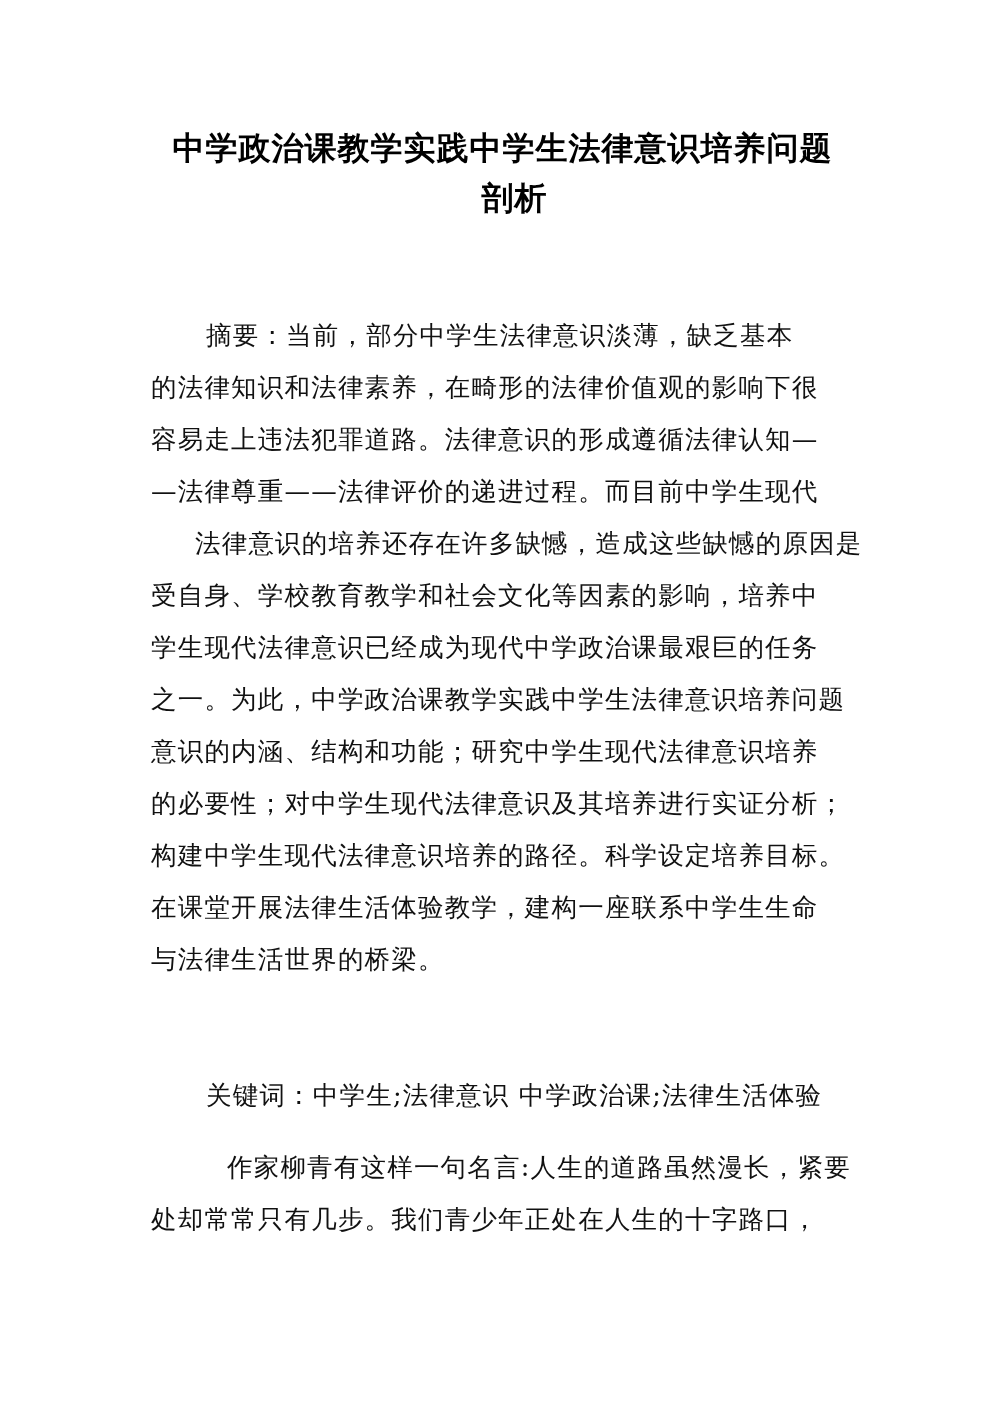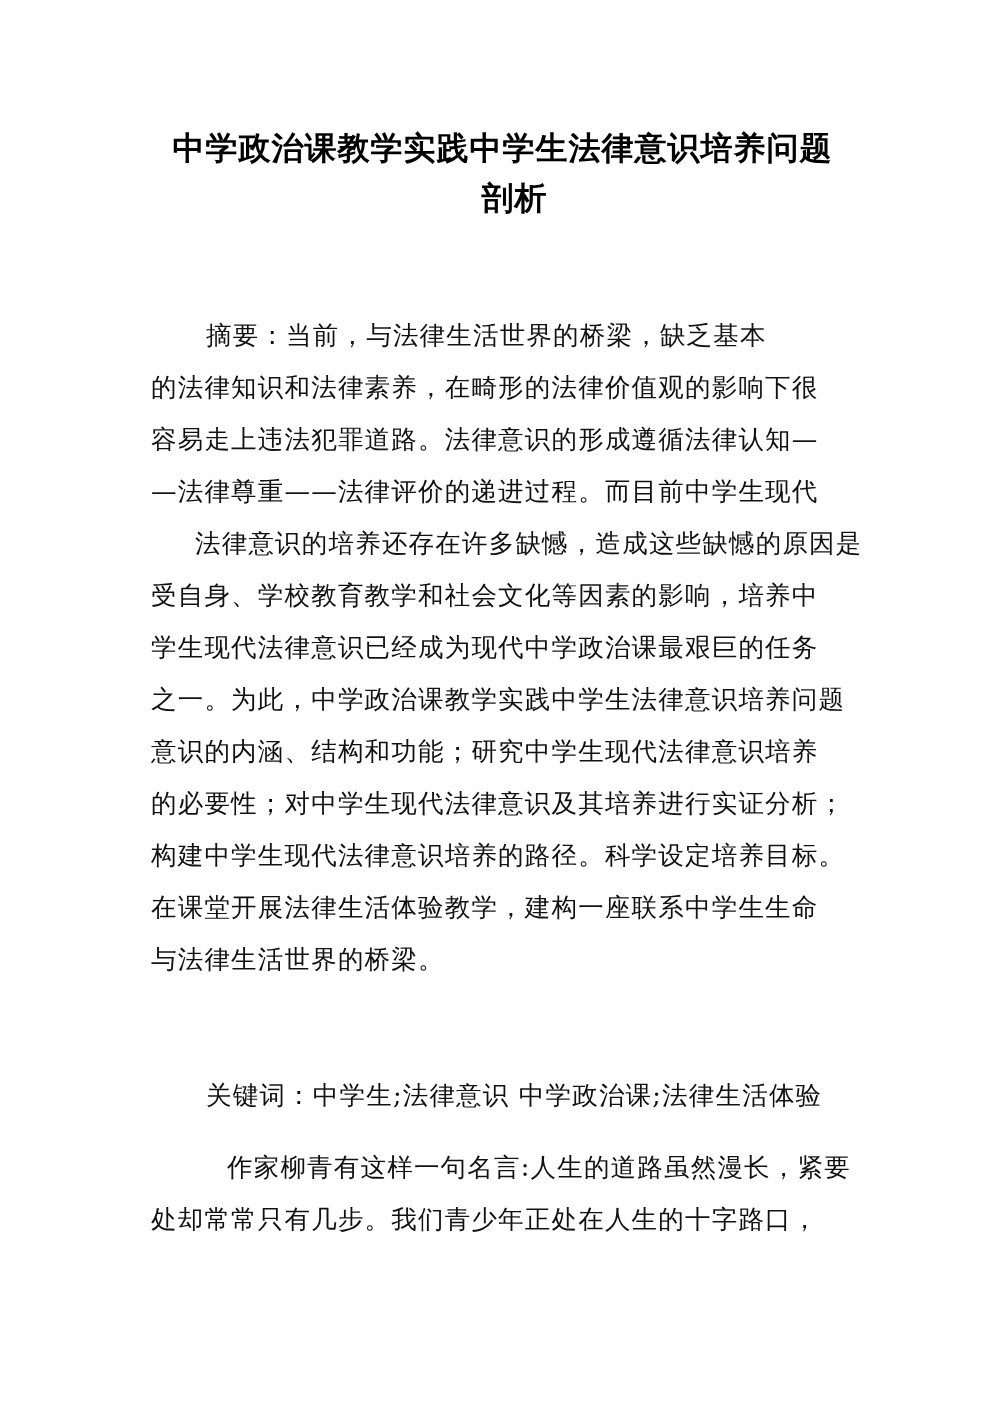--- a/index.html
+++ b/index.html
@@ -47,21 +47,21 @@
   </style>
 </head>
 <body>
 
 <div class="page">
 
   <div class="title-line" style="top:128px;">中学政治课教学实践中学生法律意识培养问题</div>
   <div class="title-line" style="top:178px;margin-left:12px;">剖析</div>
 
   <div>
-    <div class="body-line indent" style="top:318px;">摘要：当前，与法律生活世界的桥梁，缺乏基本</div>
+    <div class="body-line indent" style="top:318px;">摘要：当前，部分中学生法律意识淡薄，缺乏基本</div>
     <div class="body-line" style="top:370px;">的法律知识和法律素养，在畸形的法律价值观的影响下很</div>
     <div class="body-line" style="top:422px;">容易走上违法犯罪道路。法律意识的形成遵循法律认知—</div>
     <div class="body-line" style="top:474px;">—法律尊重——法律评价的递进过程。而目前中学生现代</div>
     <div class="body-line" style="top:526px;margin-left:44px;">法律意识的培养还存在许多缺憾，造成这些缺憾的原因是</div>
     <div class="body-line" style="top:578px;">受自身、学校教育教学和社会文化等因素的影响，培养中</div>
     <div class="body-line" style="top:630px;">学生现代法律意识已经成为现代中学政治课最艰巨的任务</div>
     <div class="body-line" style="top:682px;">之一。为此，中学政治课教学实践中学生法律意识培养问题</div>
     <div class="body-line" style="top:734px;">意识的内涵、结构和功能；研究中学生现代法律意识培养</div>
     <div class="body-line" style="top:786px;">的必要性；对中学生现代法律意识及其培养进行实证分析；</div>
     <div class="body-line" style="top:838px;">构建中学生现代法律意识培养的路径。科学设定培养目标。</div>

